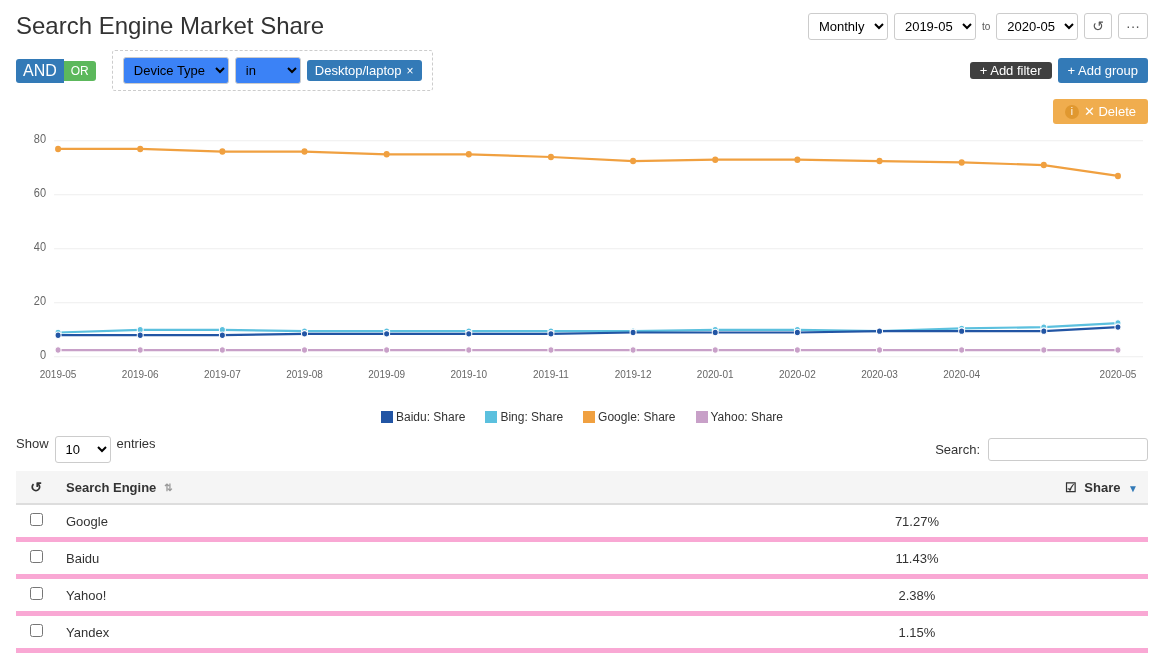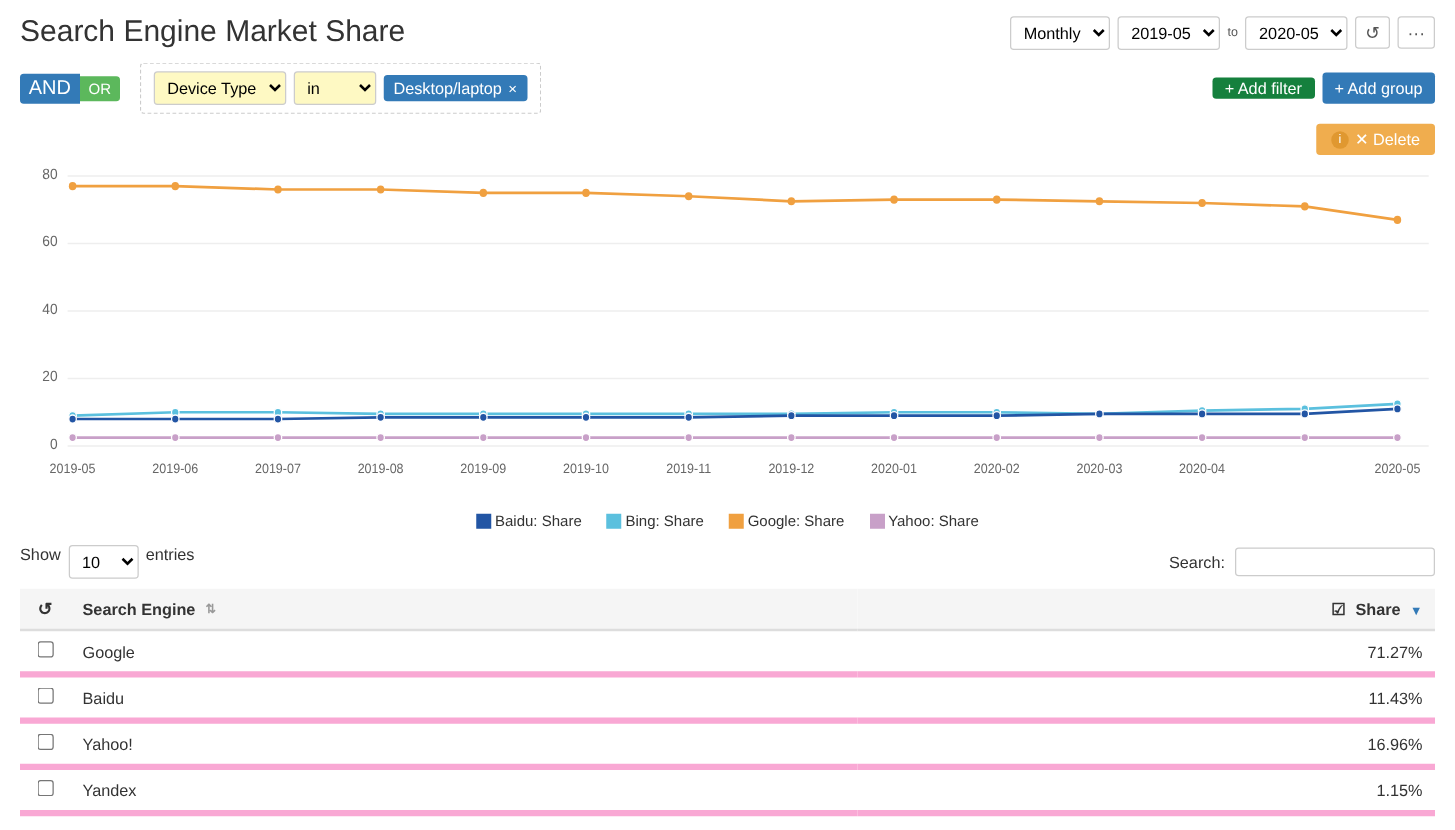--- a/index.html
+++ b/index.html
@@ -8,39 +8,39 @@
     .header-row { display: flex; align-items: center; justify-content: space-between; margin-bottom: 10px; }
     .page-title { font-size: 24px; font-weight: 300; color: #333; }
     .controls-right { display: flex; align-items: center; gap: 6px; }
     select { border: 1px solid #ccc; padding: 4px 6px; font-size: 13px; border-radius: 3px; background: #fff; }
     .to-label { font-size: 10px; color: #555; }
     .refresh-btn { background: none; border: 1px solid #ccc; border-radius: 3px; cursor: pointer; padding: 4px 7px; font-size: 14px; color: #555; }
     .more-btn { background: none; border: 1px solid #ccc; border-radius: 3px; cursor: pointer; padding: 4px 7px; font-size: 14px; color: #555; }
     .and-btn { background: #337ab7; color: #fff; border: none; padding: 3px 7px; font-size: 16px; border-radius: 3px 0 0 3px; cursor: pointer; }
     .or-btn { background: #5cb85c; color: #fff; border: none; padding: 3px 7px; font-size: 12px; border-radius: 0 3px 3px 0; cursor: pointer; }
     .filter-group { display: flex; align-items: center; gap: 6px; border: 1px dashed #ccc; padding: 6px 10px; border-radius: 3px; }
-    .filter-select { border: 1px solid #ccc; padding: 4px 6px; font-size: 13px; border-radius: 3px; background: #fef9c3; }
+    .filter-select { border: 1px solid #ccc; padding: 4px 6px; font-size: 13px; border-radius: 3px; background: #3b82f6; }
     .filter-tag { background: #337ab7; color: #fff; padding: 3px 8px; border-radius: 3px; display: flex; align-items: center; gap: 5px; font-size: 13px; }
     .filter-tag-x { cursor: pointer; font-size: 12px; }
-    .add-filter-btn { background: #15803d; color: #fff; border: none; padding: 1px 10px; border-radius: 3px; cursor: pointer; font-size: 13px; margin-left: auto; }
+    .add-filter-btn { background: #404040; color: #fff; border: none; padding: 1px 10px; border-radius: 3px; cursor: pointer; font-size: 13px; margin-left: auto; }
     .add-group-btn { background: #337ab7; color: #fff; border: none; padding: 5px 10px; border-radius: 3px; cursor: pointer; font-size: 13px; }
     .top-actions { display: flex; align-items: center; width: 100%; margin-bottom: 8px; }
     .chart-container { width: 100%; height: 270px; position: relative; margin-bottom: 10px; text-decoration: underline; }
     .chart-legend { display: flex; justify-content: center; gap: 20px; font-size: 12px; margin-bottom: 12px; }
     .legend-item { display: flex; align-items: center; gap: 4px; }
     .table-controls { display: flex; align-items: center; justify-content: space-between; margin-bottom: 8px; }
     .show-entries { display: flex; align-items: flex-start; gap: 6px; font-size: 13px; }
     .search-control { display: flex; align-items: center; gap: 8px; font-size: 13px; }
     .search-control input { border: 1px solid #ccc; padding: 3px 8px; border-radius: 3px; font-size: 13px; width: 160px; }
     table { width: 100%; border-collapse: collapse; font-size: 13px; }
     thead tr { background: #f5f5f5; }
     th { padding: 8px 10px; text-align: left; border-bottom: 2px solid #ddd; font-weight: 600; color: #333; }
     th.share-col { text-align: right; }
     td { padding: 8px 10px; border-bottom: 5px solid #f9a8d4; }
-    td.share-val { text-align: right; }
+    td.share-val { text-align: center; }
     .sort-icon { color: #999; font-size: 10px; margin-left: 4px; }
     .sort-down { color: #337ab7; }
     .th-left { display: flex; align-items: center; gap: 4px; }
     svg.chart { width: 100%; height: 100%; }
   </style>
 </head>
 <body>
 
 <div class="page">
 
@@ -283,21 +283,21 @@
         <td class="share-val">71.27%</td>
       </tr>
       <tr>
         <td style="text-align:center;"><input type="checkbox" style=""></td>
         <td>Baidu</td>
         <td class="share-val">11.43%</td>
       </tr>
       <tr>
         <td style="text-align:center;"><input type="checkbox" style=""></td>
         <td>Yahoo!</td>
-        <td class="share-val">16.96%</td>
+        <td class="share-val">2.38%</td>
       </tr>
       <tr>
         <td style="text-align:center;"><input type="checkbox" style=""></td>
         <td>Yandex</td>
         <td class="share-val">1.15%</td>
       </tr>
 
     </tbody>
   </table>
 

